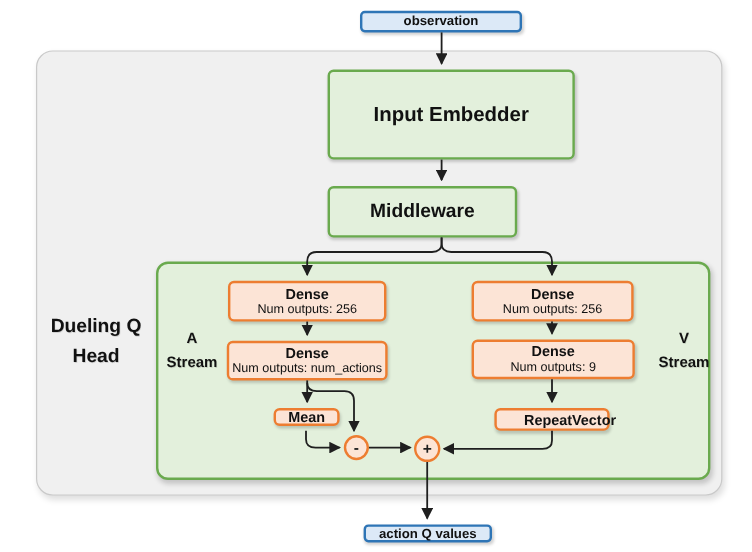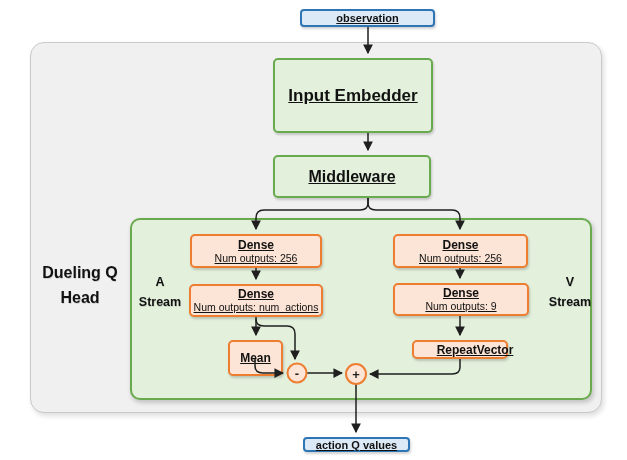--- a/index.html
+++ b/index.html
@@ -31,21 +31,20 @@
     z-index: 2;
   }
 
   
   .node {
     display: flex; align-items: center; justify-content: center;
     flex-direction: column;
     text-align: left;
     z-index: 3;
     box-shadow: 1px 2px 2.5px rgba(0,0,0,0.18);
-    text-decoration: underline;
   }
   .io-node {
     background: var(--c-io-fill, #DCE9F7);
     border: 2px solid var(--c-io-border, #2E75B6);
     border-radius: 4px;
     font-weight: bold; font-size: 11px;
   }
   .green-node {
     background: var(--c-green-fill, #E2EFDA);
     border: 2px solid var(--c-green-border, #70AD47);
@@ -91,21 +90,21 @@
 
 <div class="stage">
 
   <div class="abs outer-container"></div>
   <div class="abs inner-container"></div>
 
   <div class="abs node io-node" style="left:300px; top:9px; width:135px; height:18px;">
     <span>observation</span>
   </div>
 
-  <div class="abs node green-node" style="left:273px; top:58px; width:160px; height:75px; font-size:17px;">
+  <div class="abs node green-node" style="left:273px; top:58px; width:206px; height:75px; font-size:17px;">
     <span>Input Embedder</span>
   </div>
 
   <div class="abs node green-node" style="left:273px; top:155px; width:158px; height:43px; font-size:16px;">
     <span>Middleware</span>
   </div>
 
   <div class="abs node orange-node" style="left:190px; top:234px; width:132px; height:34px;">
     <span class="t">Dense</span>
     <span class="s">Num outputs: 256</span>
@@ -117,21 +116,21 @@
 
   <div class="abs node orange-node" style="left:393px; top:234px; width:135px; height:34px;">
     <span class="t">Dense</span>
     <span class="s">Num outputs: 256</span>
   </div>
   <div class="abs node orange-node" style="left:393px; top:283px; width:136px; height:33px;">
     <span class="t">Dense</span>
     <span class="s">Num outputs: 9</span>
   </div>
 
-  <div class="abs node orange-node" style="left:228px; top:340px; width:55px; height:36px;">
+  <div class="abs node orange-node" style="left:228px; top:340px; width:55px; height:15px;">
     <span class="t">Mean</span>
   </div>
   <div class="abs node orange-node" style="left:412px; top:340px; width:96px; height:19px;padding-left:30px;">
     <span class="t">RepeatVector</span>
   </div>
 
   <div class="abs node io-node" style="left:303px; top:437px; width:107px; height:15px;">
     <span>action Q values</span>
   </div>
 

